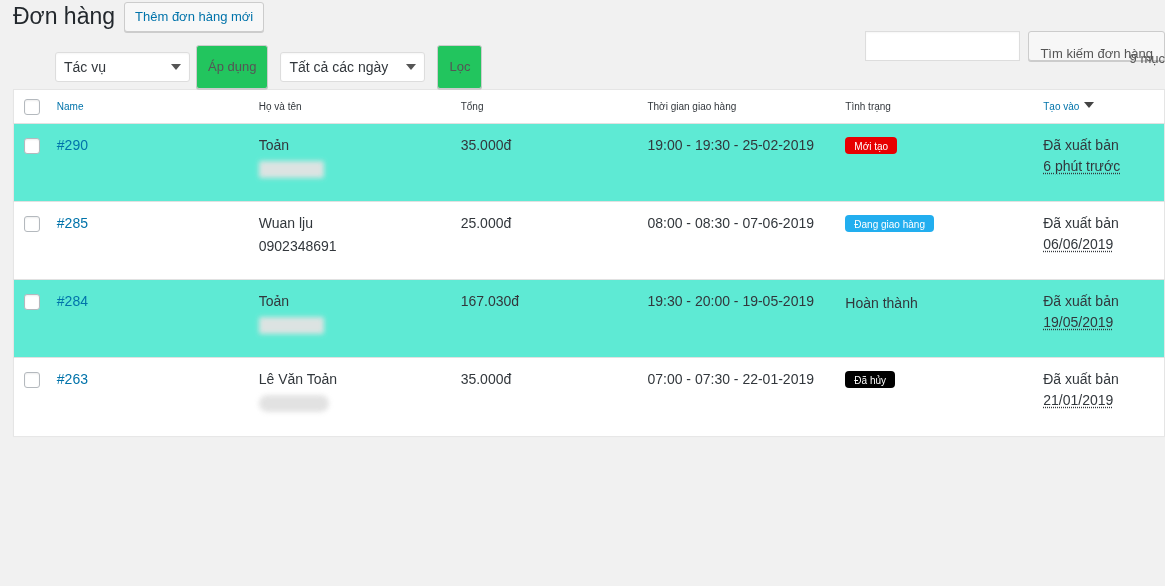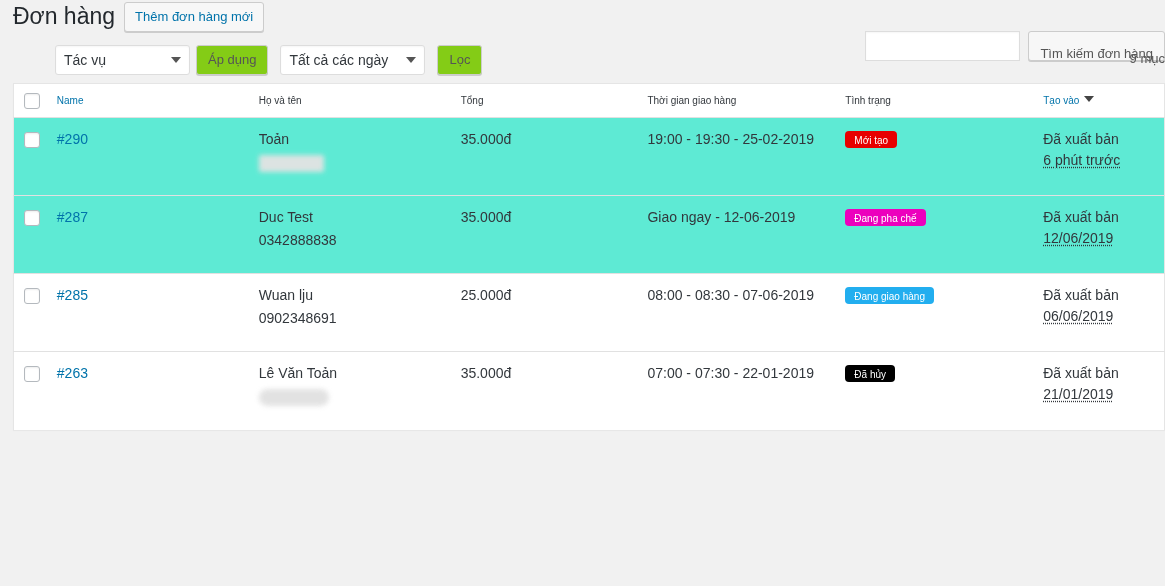--- a/index.html
+++ b/index.html
@@ -138,26 +138,26 @@
     position: absolute;
     right: 9px;
     top: 12px;
     width: 0; height: 0;
     border-left: 5px solid transparent;
     border-right: 5px solid transparent;
     border-top: 6px solid #555;
     pointer-events: none;
   }
   .btn-action {
-    height: 30px;
+    height: 44px;
     margin-left: 6px;
     padding: 0 11px;
     border: 1px solid #ccc;
     border-radius: 3px;
-    background: #84cc16;
+    background: #22c55e;
     color: #555;
     font-size: 13px;
     line-height: 28px;
     cursor: pointer;
     box-shadow: 0 1px 0 #ccc;
     font-family: "Liberation Sans", "DejaVu Sans", sans-serif;
     white-space: nowrap;
   }
   .btn-filter { margin-left: 12px; }
   .gap { width: 12px; display: inline-block; }
@@ -342,48 +342,48 @@
             <span class="cust-phone redacted "></span>
           </td>
           <td class="col-total">35.000đ</td>
           <td class="col-time">19:00 - 19:30 - 25-02-2019</td>
           <td class="col-status"><span class="badge" style="background:#e70000">Mới tạo</span></td>
           <td class="col-date">
             <span class="pub-state">Đã xuất bản</span>
             <span class="pub-time">6 phút trước</span>
           </td>
         </tr>
-        <tr class="alt">
-          <td class="col-cb"><span class="cb-box"></span></td>
-          <td class="col-name"><a class="row-title">#287</a></td>
-          <td class="col-fullname">
-            <span class="cust-name">Duc Test</span>
-            <span class="cust-phone">0342888838</span>
-          </td>
-          <td class="col-total">35.000đ</td>
-          <td class="col-time">Giao ngay - 12-06-2019</td>
-          <td class="col-status"><span class="badge" style="background:#ec00bd">Đang pha chế</span></td>
-          <td class="col-date">
-            <span class="pub-state">Đã xuất bản</span>
-            <span class="pub-time">12/06/2019</span>
-          </td>
-        </tr>
         <tr>
           <td class="col-cb"><span class="cb-box"></span></td>
           <td class="col-name"><a class="row-title">#285</a></td>
           <td class="col-fullname">
             <span class="cust-name">Wuan lju</span>
             <span class="cust-phone">0902348691</span>
           </td>
           <td class="col-total">25.000đ</td>
           <td class="col-time">08:00 - 08:30 - 07-06-2019</td>
           <td class="col-status"><span class="badge" style="background:#22aeef">Đang giao hàng</span></td>
           <td class="col-date">
             <span class="pub-state">Đã xuất bản</span>
             <span class="pub-time">06/06/2019</span>
+          </td>
+        </tr>
+        <tr class="alt">
+          <td class="col-cb"><span class="cb-box"></span></td>
+          <td class="col-name"><a class="row-title">#284</a></td>
+          <td class="col-fullname">
+            <span class="cust-name">Toản</span>
+            <span class="cust-phone redacted "></span>
+          </td>
+          <td class="col-total">167.030đ</td>
+          <td class="col-time">19:30 - 20:00 - 19-05-2019</td>
+          <td class="col-status"><span class="badge-plain">Hoàn thành</span></td>
+          <td class="col-date">
+            <span class="pub-state">Đã xuất bản</span>
+            <span class="pub-time">19/05/2019</span>
           </td>
         </tr>
         <tr>
           <td class="col-cb"><span class="cb-box"></span></td>
           <td class="col-name"><a class="row-title">#263</a></td>
           <td class="col-fullname">
             <span class="cust-name">Lê Văn Toản</span>
             <span class="cust-phone redacted r3"></span>
           </td>
           <td class="col-total">35.000đ</td>

